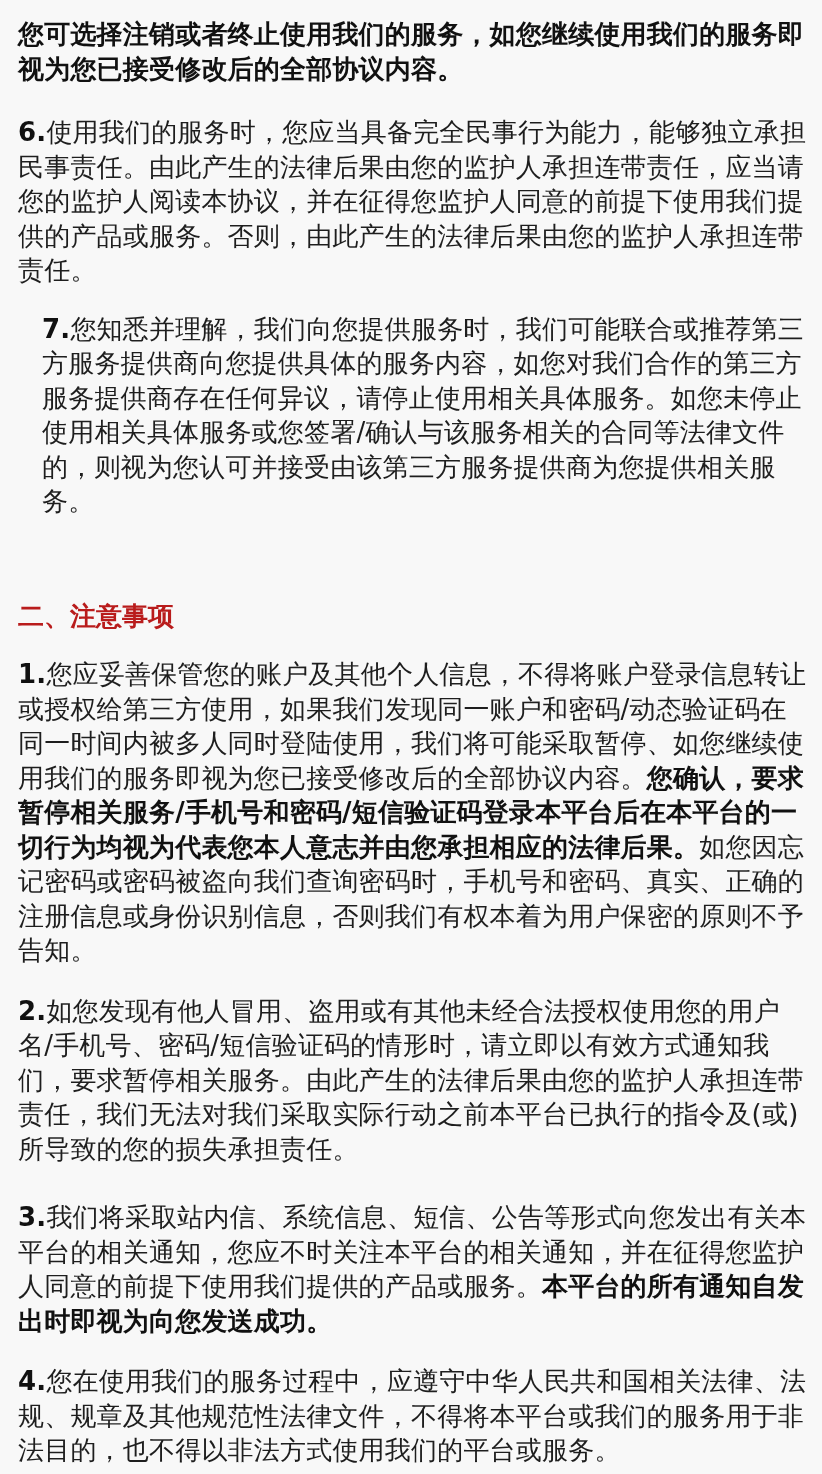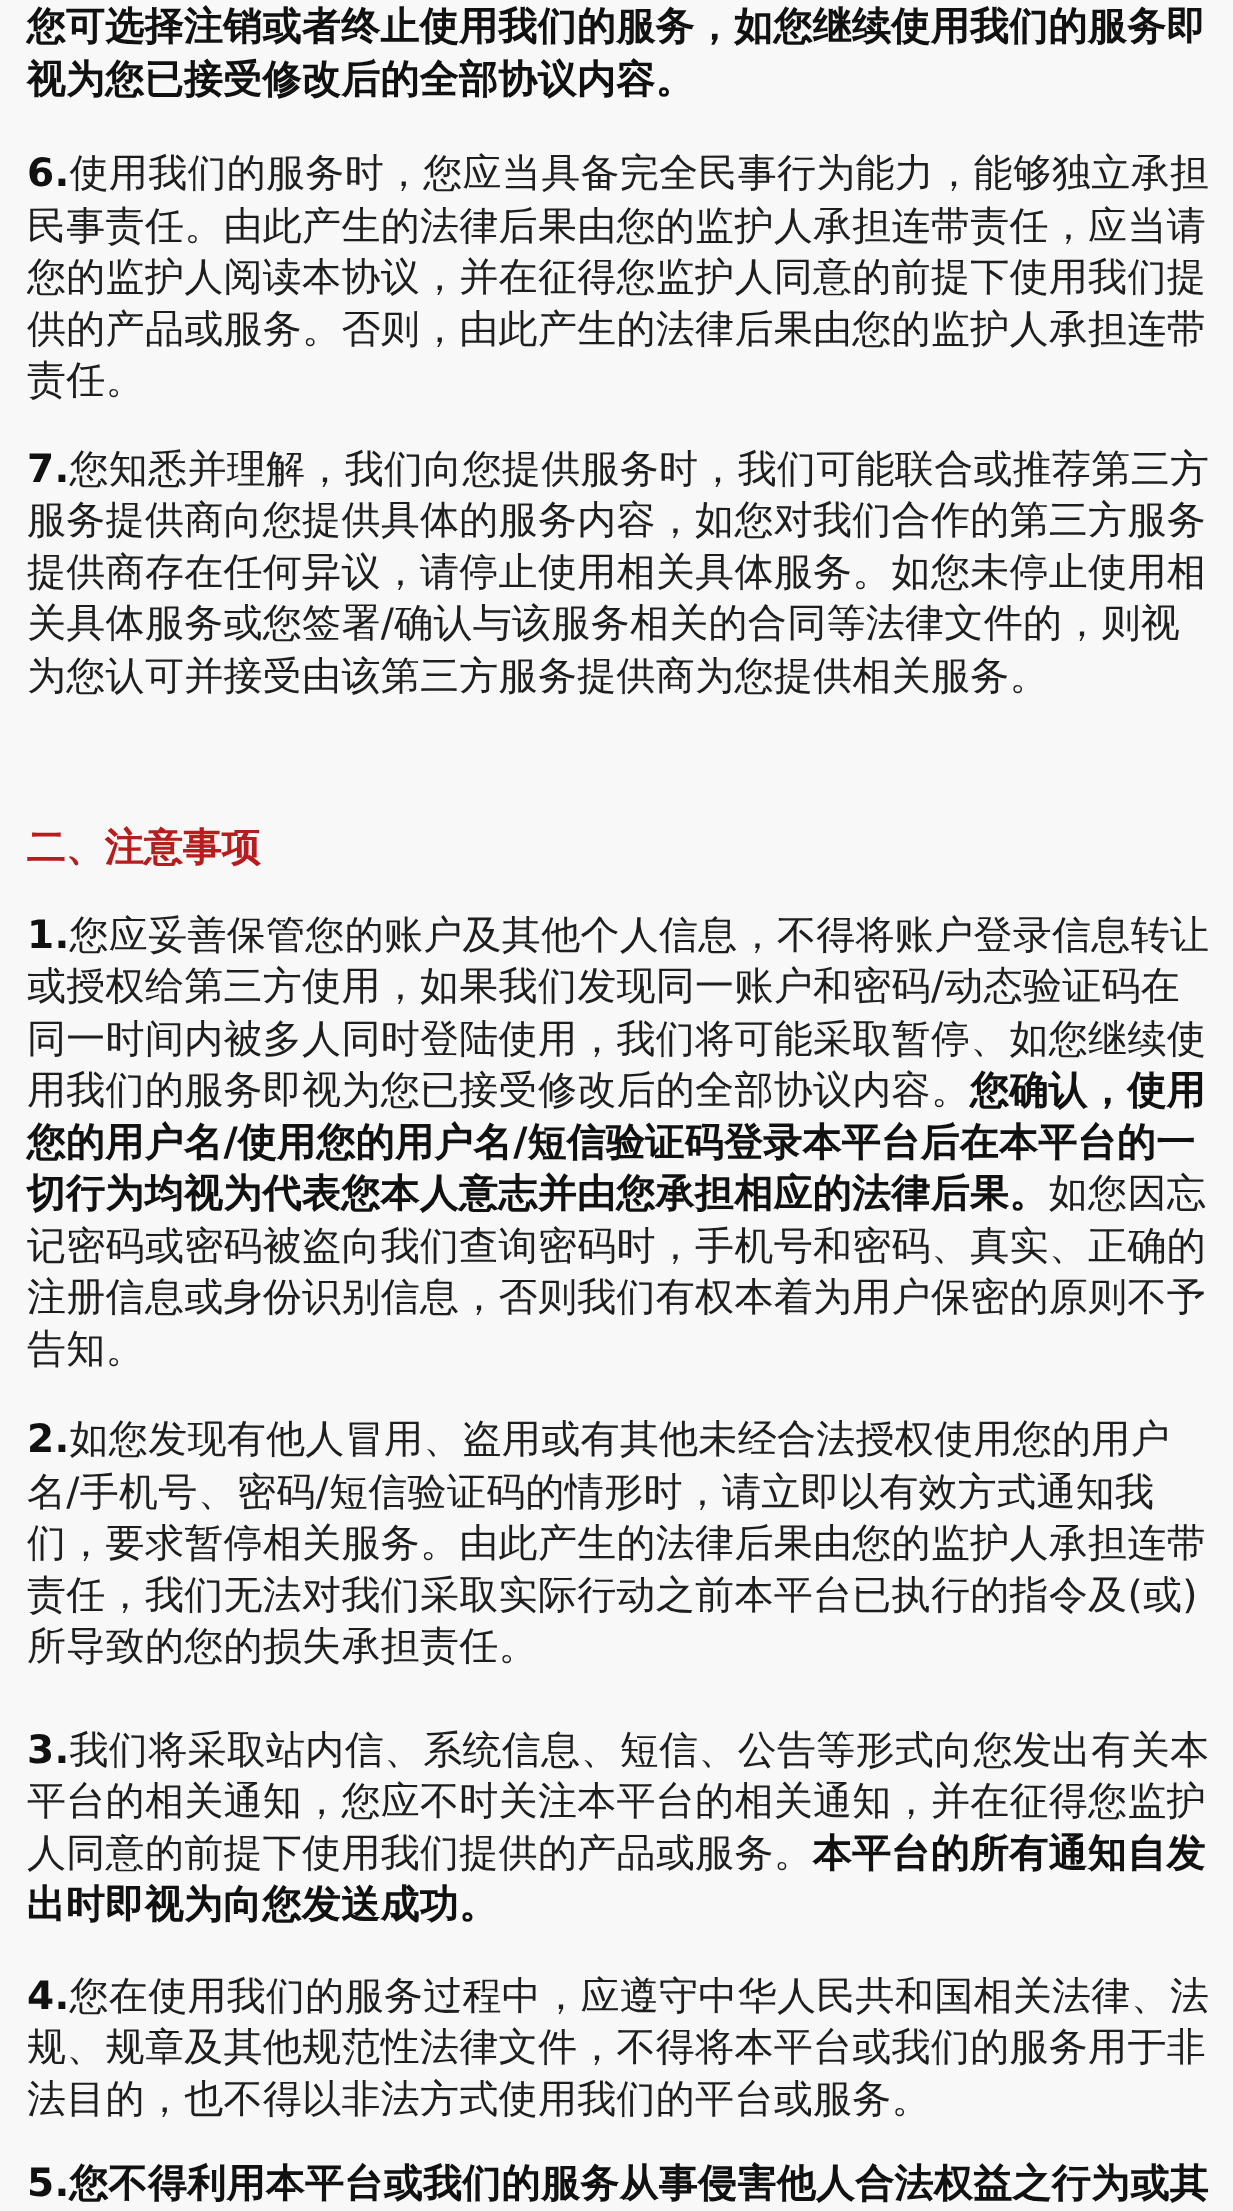--- a/index.html
+++ b/index.html
@@ -13,23 +13,23 @@
   .para {
     font-size: 26px;
     line-height: 34.5px;
     letter-spacing: 0.2px;
     margin: 0;
     text-align: left;
     word-break: break-all;
   }
   .b { font-weight: bold; color: #111; }
   .heading { font-size: 26px; line-height: 34.5px; font-weight: bold; color: #b91c1c; margin: 0; }
-  #p0 { padding-top: 1px; }
+  #p0 { padding-top: 17px; }
   #p6 { margin-top: 29px; }
-  #p7 { margin-top: 24px; }
+  #p7 { margin-top: 24px; margin-left: 24px; }
   #h2 { margin-top: 80px; }
   #q1 { margin-top: 24px; }
   #q2 { margin-top: 26px; }
   #q3 { margin-top: 34px; }
   #q4 { margin-top: 26px; }
   #q5 { margin-top: 22px; }
 </style>
 </head>
 <body>
 
@@ -43,21 +43,21 @@
     <span class="b">6.</span><span>使用我们的服务时，您应当具备完全民事行为能力，能够独立承担民事责任。由此产生的法律后果由您的监护人承担连带责任，应当请您的监护人阅读本协议，并在征得您监护人同意的前提下使用我们提供的产品或服务。否则，由此产生的法律后果由您的监护人承担连带责任。</span>
   </p>
 
   <p class="para" id="p7">
     <span class="b">7.</span><span>您知悉并理解，我们向您提供服务时，我们可能联合或推荐第三方服务提供商向您提供具体的服务内容，如您对我们合作的第三方服务提供商存在任何异议，请停止使用相关具体服务。如您未停止使用相关具体服务或您签署/确认与该服务相关的合同等法律文件的，则视为您认可并接受由该第三方服务提供商为您提供相关服务。</span>
   </p>
 
   <h2 class="heading" id="h2">二、注意事项</h2>
 
   <p class="para" id="q1">
-    <span class="b">1.</span><span>您应妥善保管您的账户及其他个人信息，不得将账户登录信息转让或授权给第三方使用，如果我们发现同一账户和密码/动态验证码在同一时间内被多人同时登陆使用，我们将可能采取暂停、如您继续使用我们的服务即视为您已接受修改后的全部协议内容。</span><span class="b">您确认，使用您的用户名/使用您的用户名/短信验证码登录本平台后在本平台的一切行为均视为代表您本人意志并由您承担相应的法律后果。</span><span>如您因忘记密码或密码被盗向我们查询密码时，手机号和密码、真实、正确的注册信息或身份识别信息，否则我们有权本着为用户保密的原则不予告知。</span>
+    <span class="b">1.</span><span>您应妥善保管您的账户及其他个人信息，不得将账户登录信息转让或授权给第三方使用，如果我们发现同一账户和密码/动态验证码在同一时间内被多人同时登陆使用，我们将可能采取暂停、如您继续使用我们的服务即视为您已接受修改后的全部协议内容。</span><span class="b">您确认，要求暂停相关服务/手机号和密码/短信验证码登录本平台后在本平台的一切行为均视为代表您本人意志并由您承担相应的法律后果。</span><span>如您因忘记密码或密码被盗向我们查询密码时，手机号和密码、真实、正确的注册信息或身份识别信息，否则我们有权本着为用户保密的原则不予告知。</span>
   </p>
 
   <p class="para" id="q2">
     <span class="b">2.</span><span>如您发现有他人冒用、盗用或有其他未经合法授权使用您的用户名/手机号、密码/短信验证码的情形时，请立即以有效方式通知我们，要求暂停相关服务。由此产生的法律后果由您的监护人承担连带责任，我们无法对我们采取实际行动之前本平台已执行的指令及(或)所导致的您的损失承担责任。</span>
   </p>
 
   <p class="para" id="q3">
     <span class="b">3.</span><span>我们将采取站内信、系统信息、短信、公告等形式向您发出有关本平台的相关通知，您应不时关注本平台的相关通知，并在征得您监护人同意的前提下使用我们提供的产品或服务。</span><span class="b">本平台的所有通知自发出时即视为向您发送成功。</span>
   </p>
 

